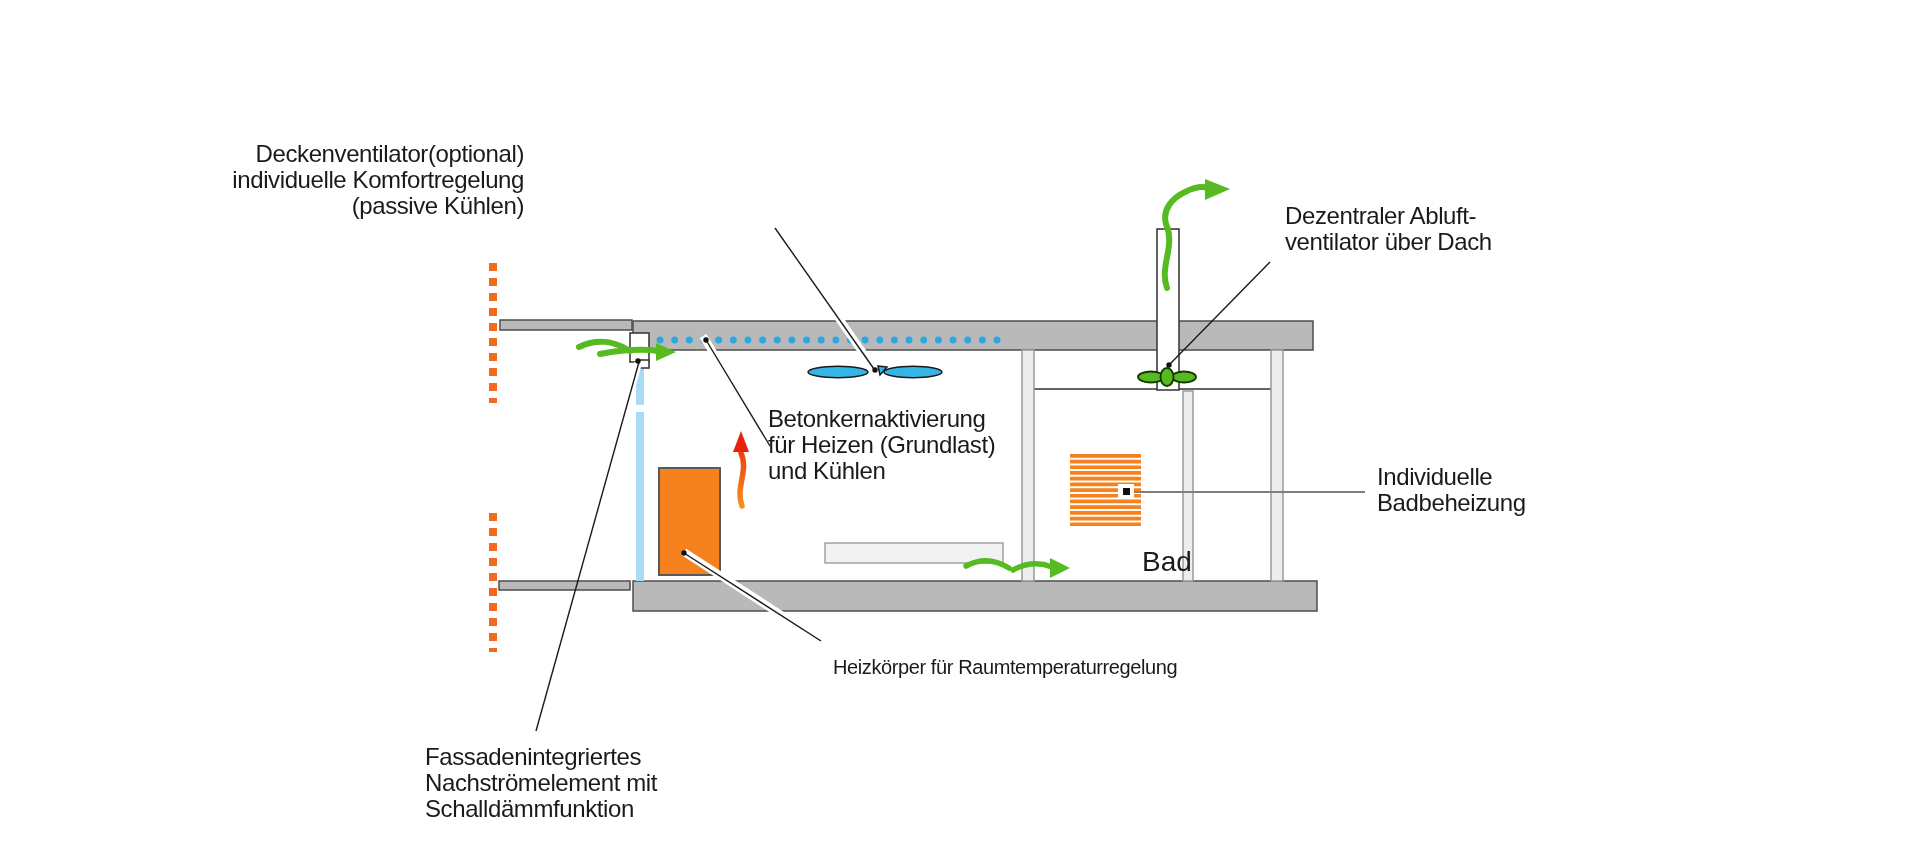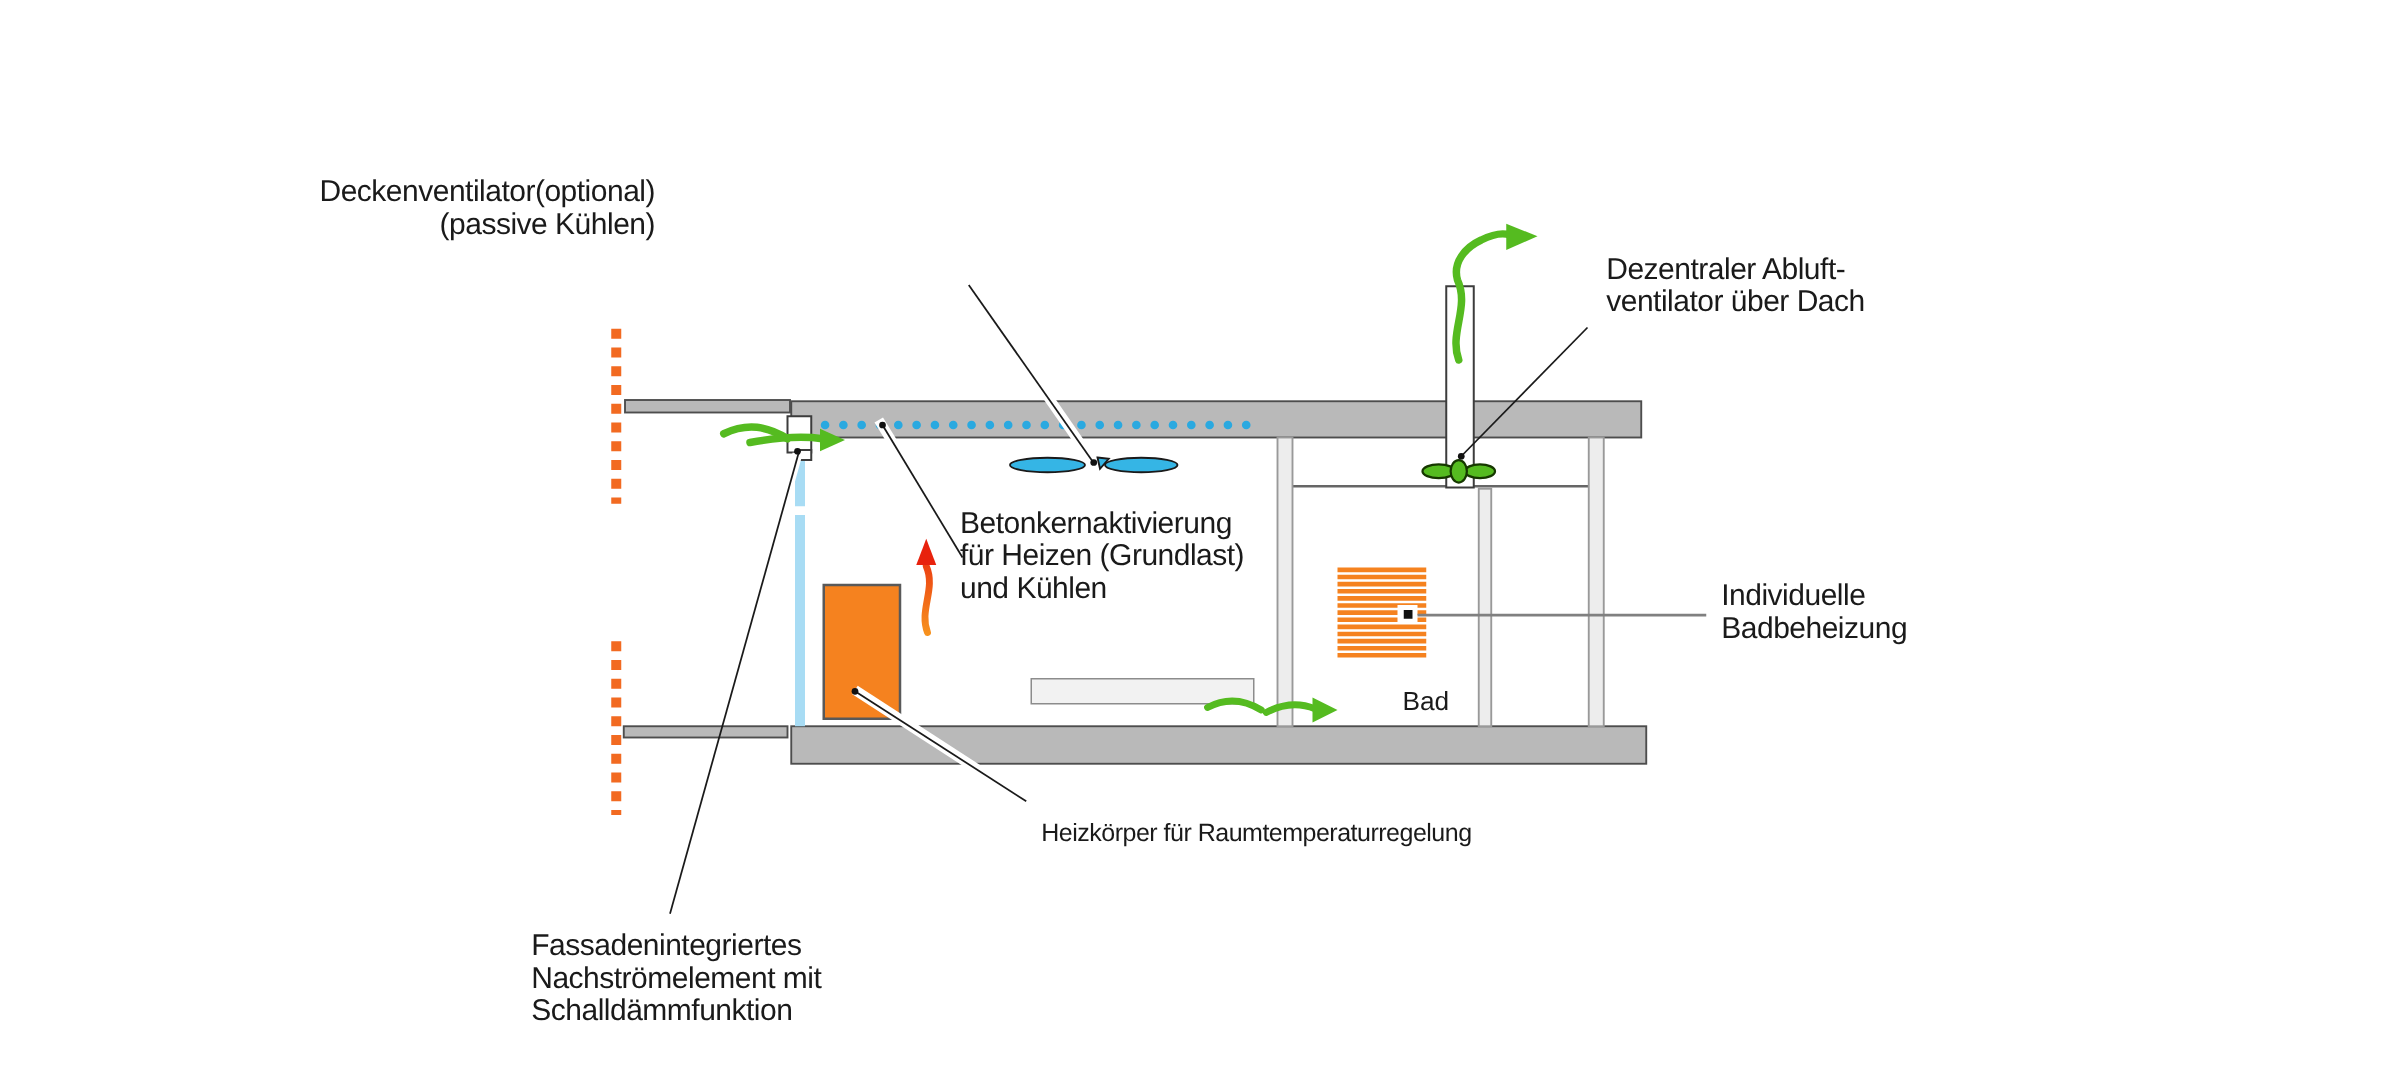--- a/index.html
+++ b/index.html
@@ -35,21 +35,21 @@
   .green-fill{fill:var(--green); stroke:none;}
   .leader{stroke:#1a1a1a; stroke-width:1.4; fill:none;}
   .leader-case{stroke:#ffffff; stroke-width:8; fill:none;}
   .leader-dot{fill:#111;}
   .leader-gray-line{stroke:var(--leader-gray); stroke-width:2.2;}
 
   .lbl{position:absolute; font-size:24px; line-height:26px; letter-spacing:-0.4px; white-space:nowrap;}
   .lbl span{display:block;}
   .lbl.right{text-align:right;}
   #lbl-radiator{font-size:20px;}
-  #lbl-bad{font-size:21px; letter-spacing:0;}
+  #lbl-bad{font-size:28px; letter-spacing:0;margin-left:20px;}
 </style>
 </head>
 <body>
 
 <div id="stage">
 
   <svg id="layer-svg" viewBox="0 0 1920 867">
     <defs>
       <linearGradient id="heatgrad" x1="0" y1="508" x2="0" y2="431" gradientUnits="userSpaceOnUse">
         <stop offset="0" stop-color="#f7931e"></stop>
@@ -140,20 +140,21 @@
       <circle class="leader-dot" cx="1169" cy="365" r="2.7"></circle>
 
       <rect x="1118" y="484" width="16" height="15" fill="#fff"></rect>
       <line class="leader-gray-line" x1="1134" y1="492" x2="1365" y2="492"></line>
       <rect x="1123" y="488" width="7" height="7" fill="#111"></rect>
     </g>
   </svg>
 
   <div class="lbl right" id="lbl-ceilingfan" style="top:141px; right:1160px;">
     <span>Deckenventilator(optional)</span>
+    <span>individuelle Komfortregelung</span>
     <span>(passive Kühlen)</span>
   </div>
 
   <div class="lbl" id="lbl-exhaust" style="left:1285px; top:203px;">
     <span>Dezentraler Abluft-</span>
     <span>ventilator über Dach</span>
   </div>
 
   <div class="lbl" id="lbl-core" style="left:768px; top:406px;">
     <span>Betonkernaktivierung</span>

